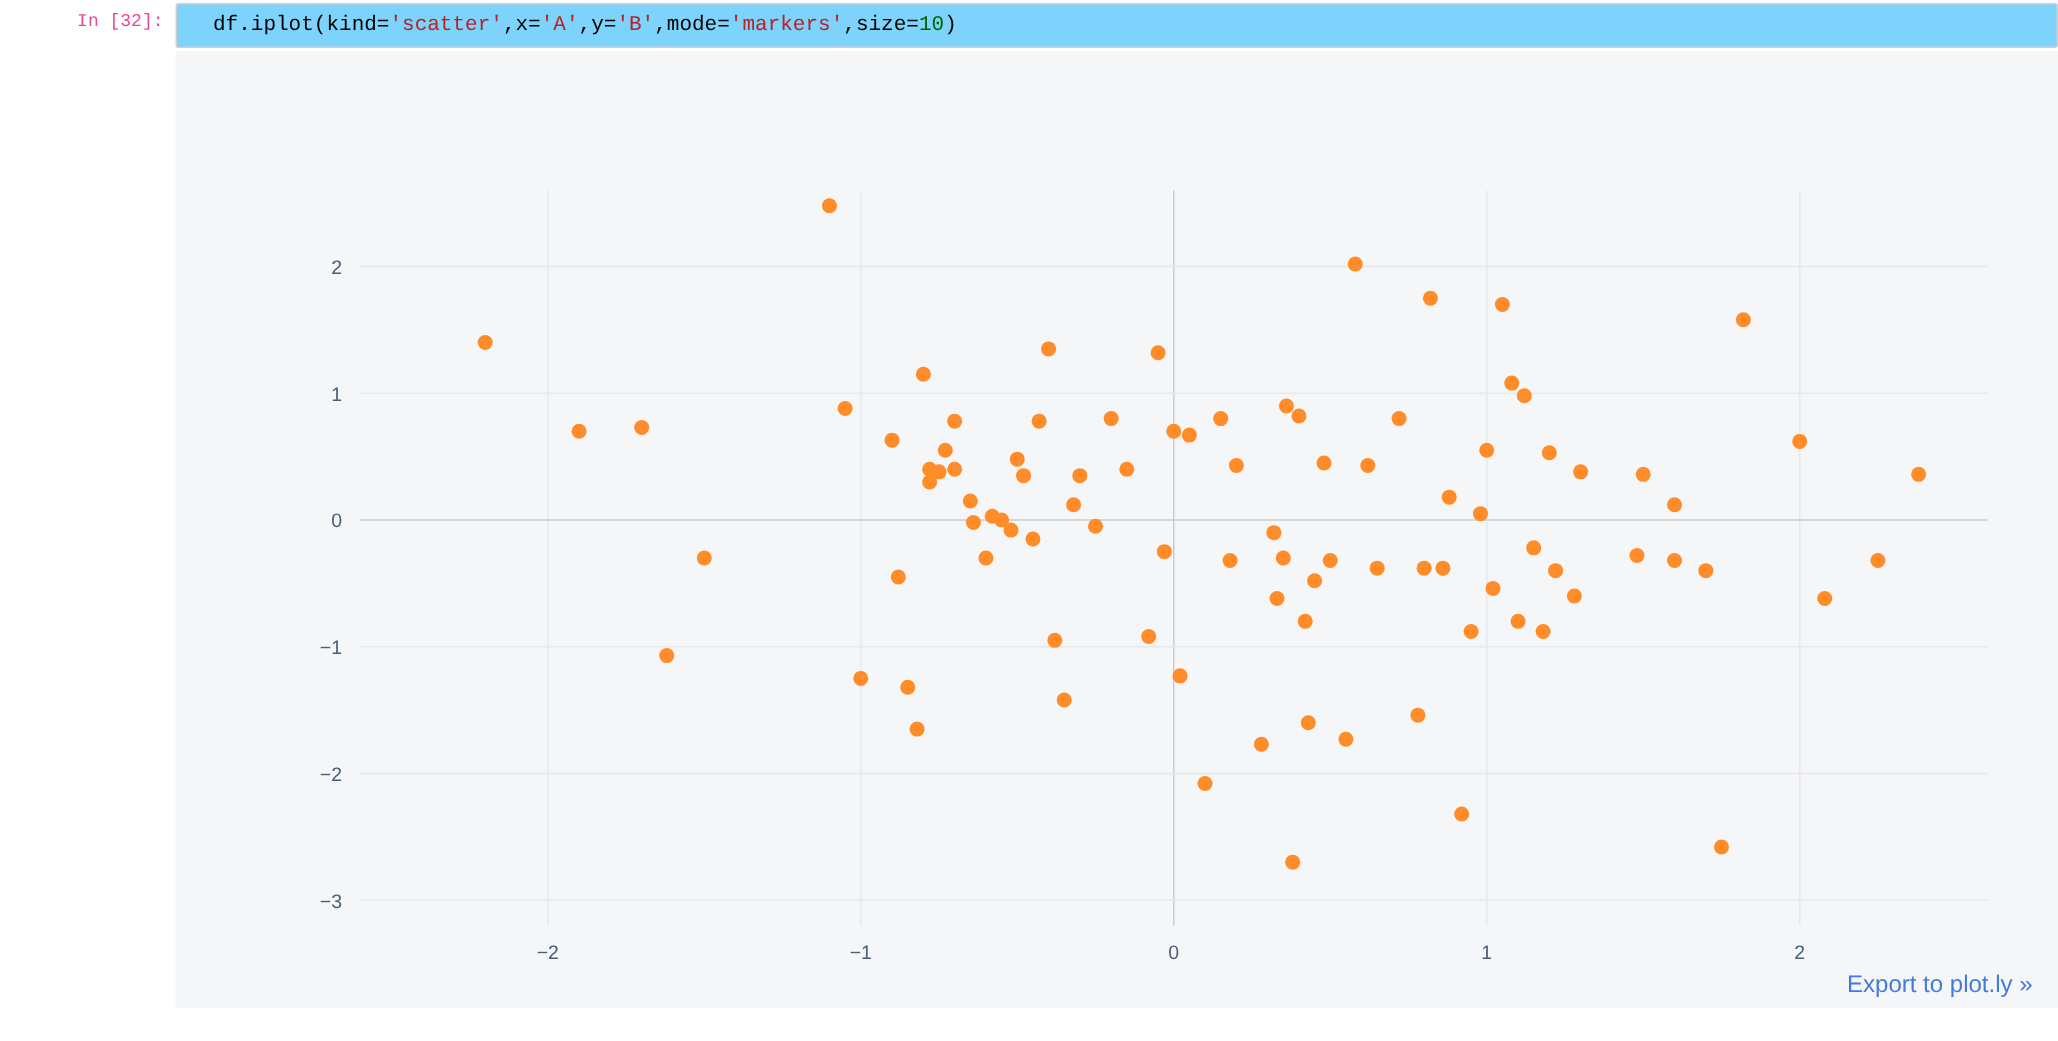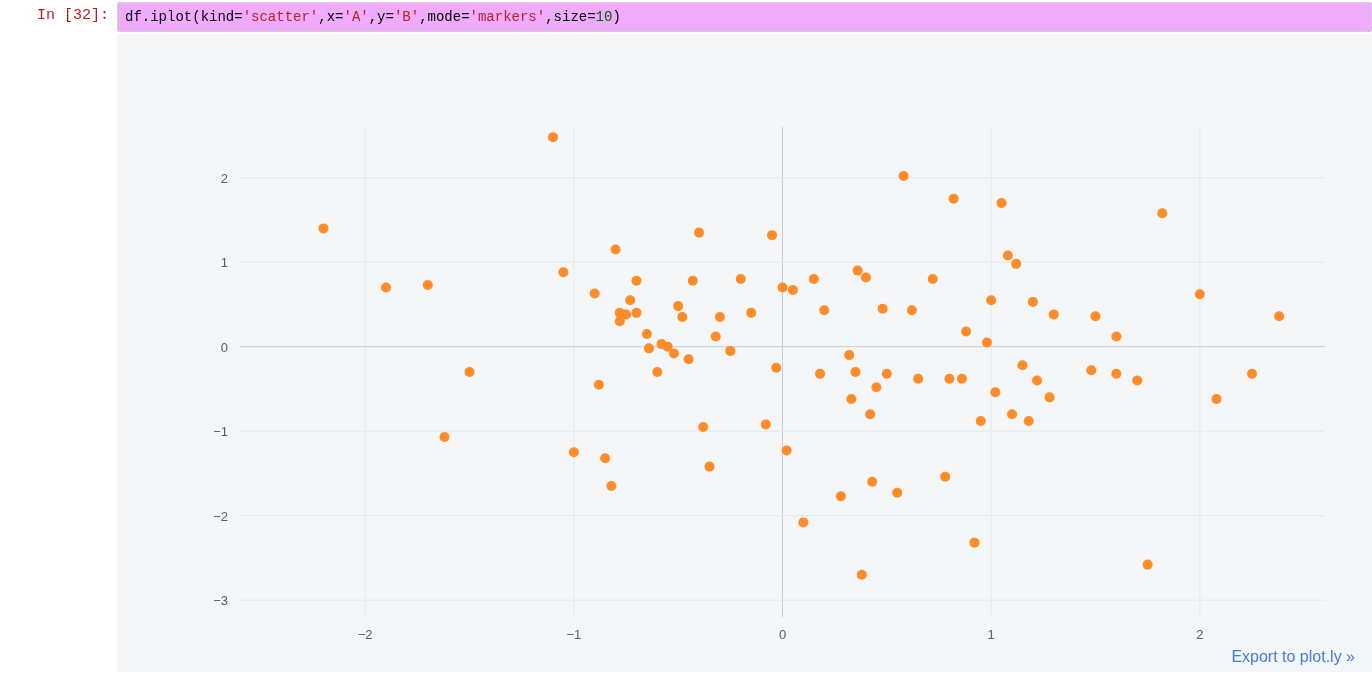--- a/index.html
+++ b/index.html
@@ -15,29 +15,29 @@
       display: flex;
       border-left: 5px solid transparent;
       padding: 2px 0 2px 4px;
     }
     .prompt-area {
       width: 108px;
       flex: none;
       text-align: right;
       padding: 5px 8px 0 0;
       font-family: Menlo, Monaco, "Courier New", monospace;
-      font-size: 15px;
-      color: #b91c1c;
+      font-size: 12px;
+      color: #ec4899;
     }
     .input-area {
       flex: 1;
       border: 1px solid #cfcfcf;
       border-radius: 2px;
-      background: #f0abfc;
-      padding: 5px 7px;
+      background: #7dd3fc;
+      padding: 5px 24px;
       font-family: Menlo, Monaco, "Courier New", monospace;
       font-size: 14px;
       line-height: 1.3;
       color: #000;
       white-space: pre;
     }
     .nstr { color: #BA2121; }
     .nnum { color: #006400; }
     .output-row {
       display: flex;

